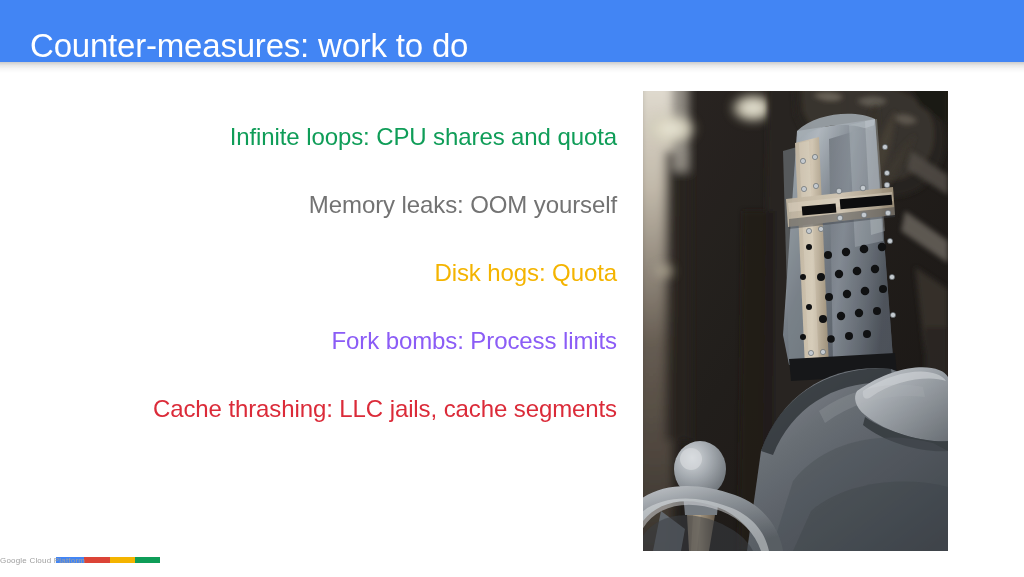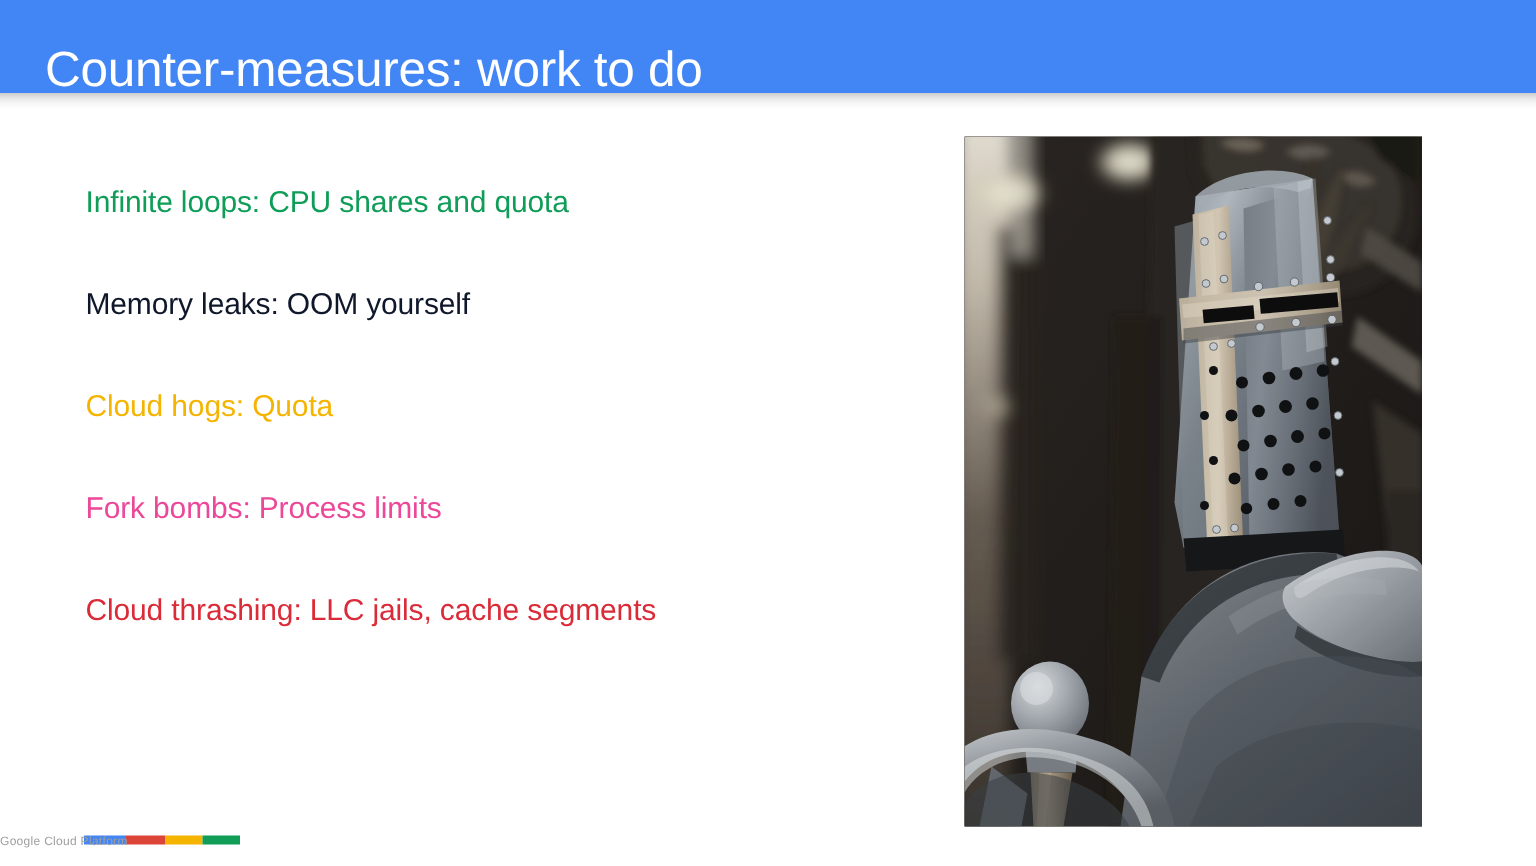--- a/index.html
+++ b/index.html
@@ -53,27 +53,28 @@
   }
 
   
   .bullet-list {
     position: absolute;
     left: 57px;
     top: 125px;
     width: 560px;
   }
   .bullet-line {
-    font-size: 20px;
+    font-size: 24px;
     line-height: 1;
     font-weight: 400;
     letter-spacing: -0.1px;
     white-space: nowrap;
     height: 35px;
     margin-bottom: 33px;
+    text-align: right;
   }
 
   
   .photo-frame {
     position: absolute;
     left: 643px;
     top: 91px;
     width: 305px;
     height: 460px;
     overflow: hidden;
@@ -113,24 +114,24 @@
 </head>
 <body>
 
 <div class="title-bar" style="background: rgb(66, 133, 244); align-items: flex-end;">
   <div class="title-text" style="color: rgb(255, 255, 255);">Counter-measures: work to do</div>
 </div>
 <div class="title-shadow"></div>
 
 <div class="bullet-list">
   <div class="bullet-line" style="color: rgb(15, 157, 88);">Infinite loops: CPU shares and quota</div>
-  <div class="bullet-line" style="color: #0f172a;">Memory leaks: OOM yourself</div>
-  <div class="bullet-line" style="color: rgb(244, 180, 0);">Cloud hogs: Quota</div>
-  <div class="bullet-line" style="color: #ec4899;">Fork bombs: Process limits</div>
-  <div class="bullet-line" style="color: rgb(219, 43, 57);">Cloud thrashing: LLC jails, cache segments</div>
+  <div class="bullet-line" style="color: #737373;">Memory leaks: OOM yourself</div>
+  <div class="bullet-line" style="color: rgb(244, 180, 0);">Disk hogs: Quota</div>
+  <div class="bullet-line" style="color: #8b5cf6;">Fork bombs: Process limits</div>
+  <div class="bullet-line" style="color: rgb(219, 43, 57);">Cache thrashing: LLC jails, cache segments</div>
 </div>
 
 <div class="photo-frame">
   <svg class="photo-svg" viewBox="0 0 305 460" preserveAspectRatio="xMidYMid slice">
     <defs>
       <linearGradient id="bgWall" x1="0" y1="0" x2="1" y2="1">
         <stop offset="0%" stop-color="#2c2723"></stop>
         <stop offset="45%" stop-color="#231f1c"></stop>
         <stop offset="100%" stop-color="#1a1715"></stop>
       </linearGradient>

